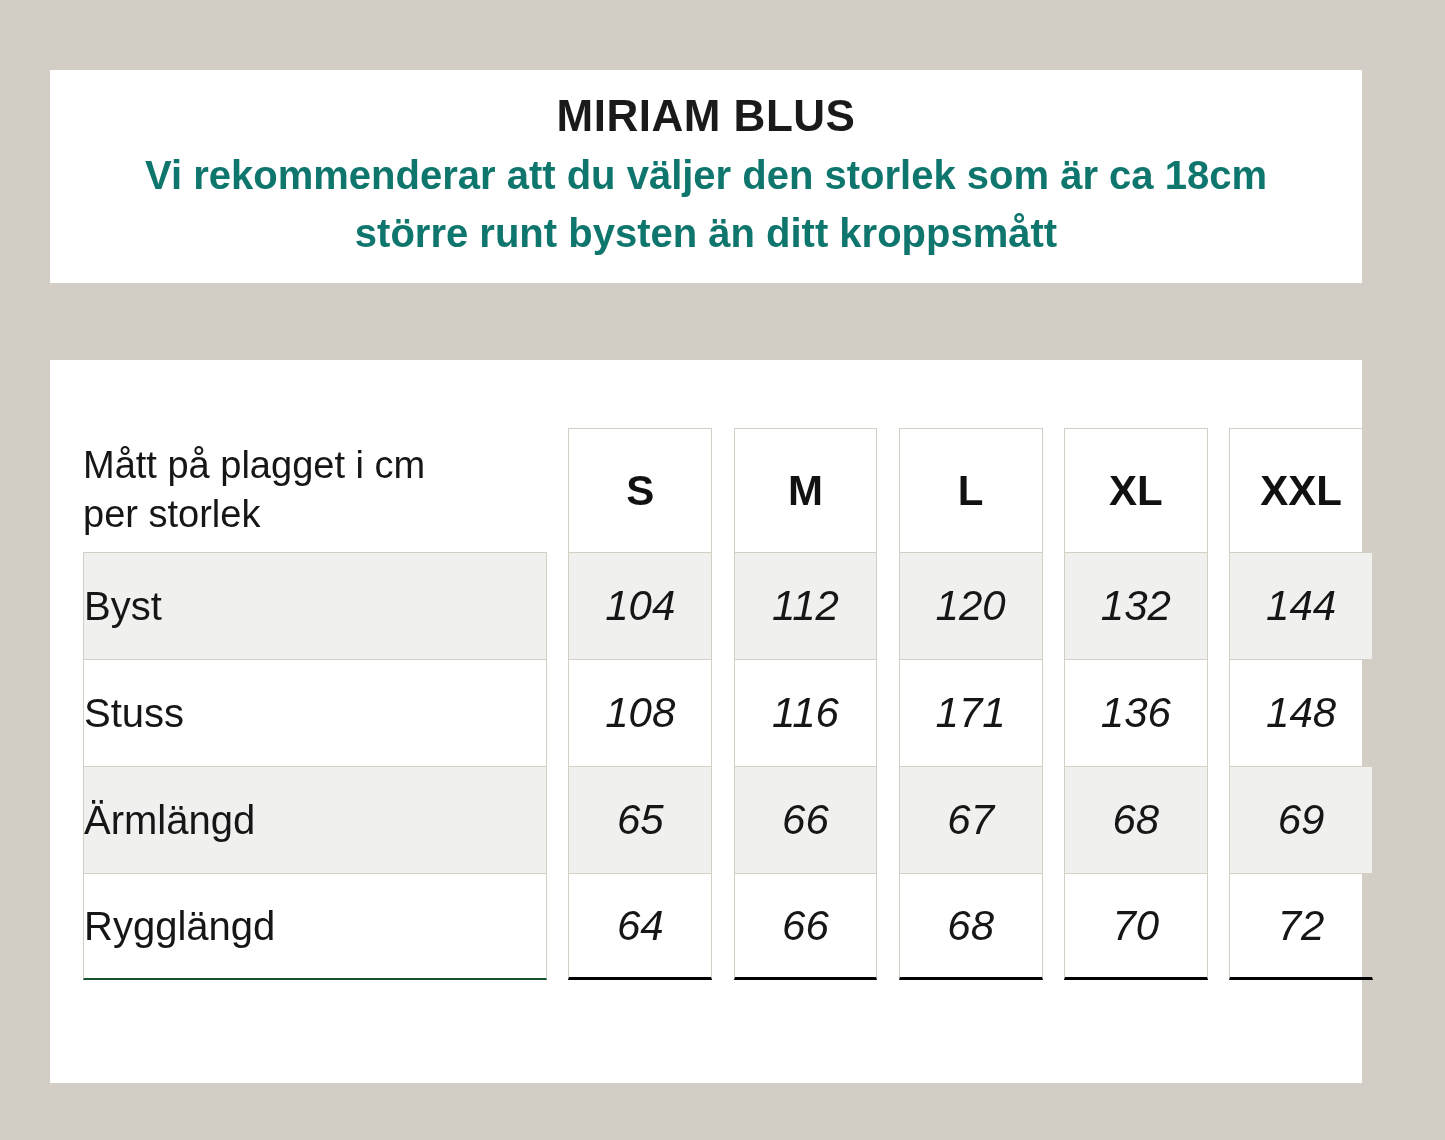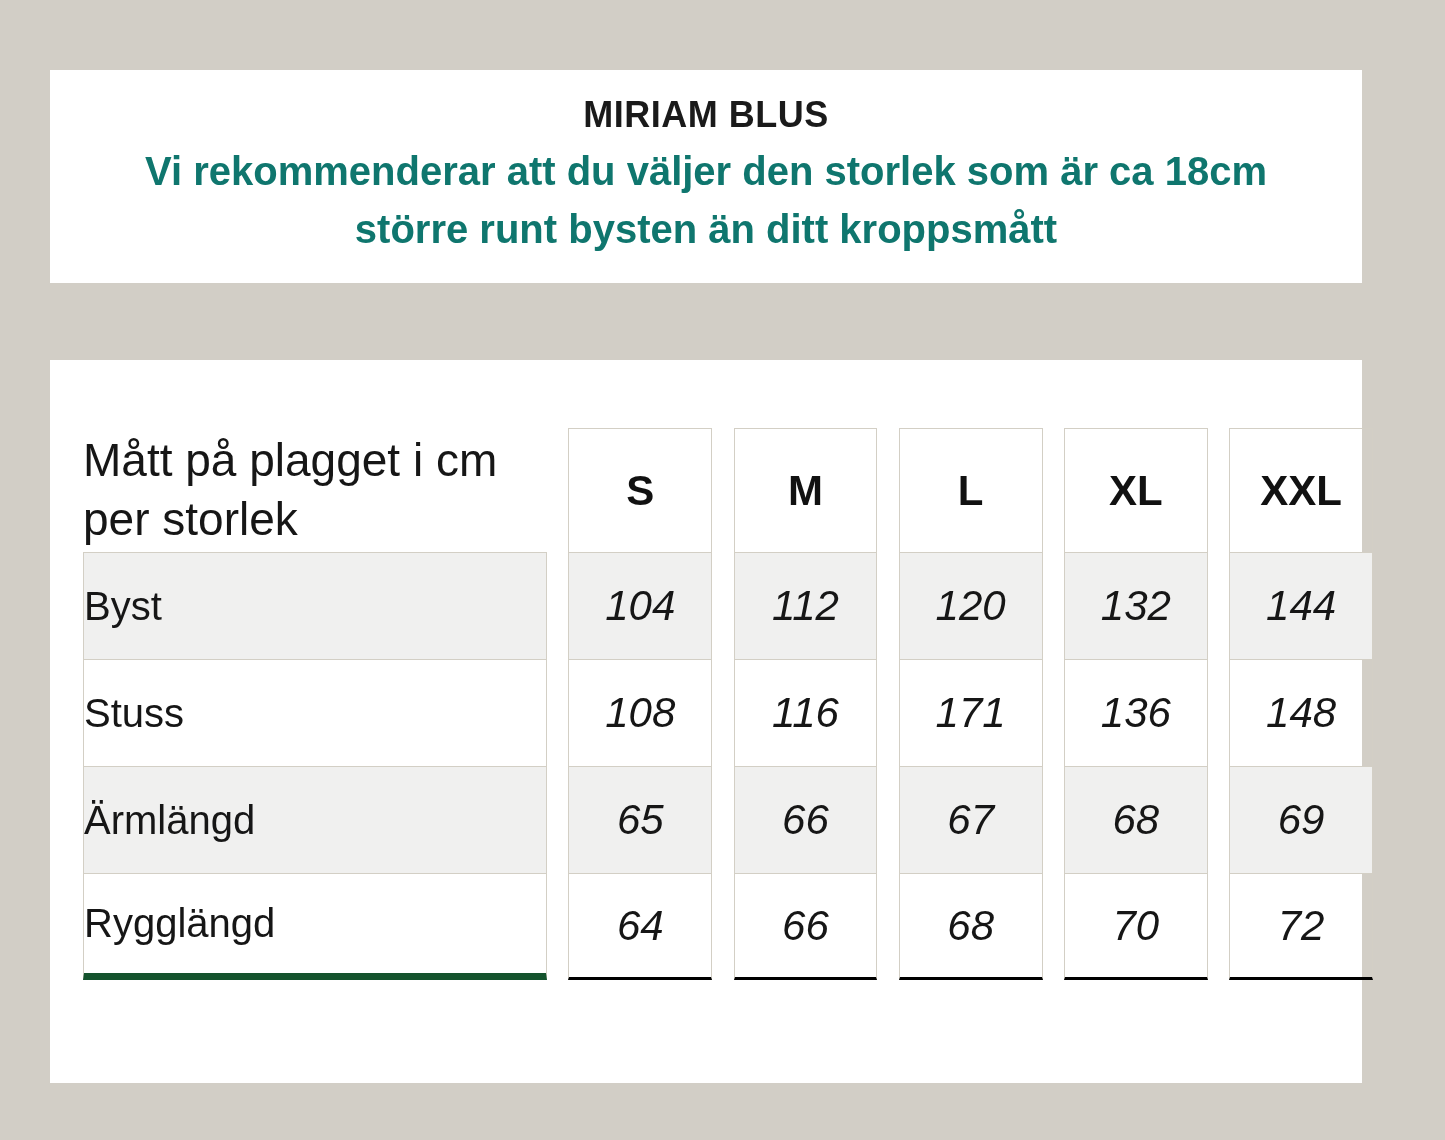--- a/index.html
+++ b/index.html
@@ -32,21 +32,21 @@
     box-sizing: border-box;
     display: flex;
     flex-direction: column;
     align-items: center;
     justify-content: center;
     padding: 0 24px;
   }
   .brand-title {
     font-family: "Liberation Sans", sans-serif;
     font-weight: bold;
-    font-size: 36px;
+    font-size: 44px;
     line-height: 1.12;
     color: #1a1a1a;
     letter-spacing: 0.5px;
     text-align: center;
     margin-bottom: 6px;
   }
   .subtitle {
     font-family: "Liberation Sans", sans-serif;
     font-weight: bold;
     font-size: 40px;
@@ -90,40 +90,40 @@
     vertical-align: middle;
   }
 
   
   .label-head {
     height: 124px;
     text-align: left;
     padding-left: 13px;
     font-family: "Liberation Sans", sans-serif;
     font-weight: normal;
-    font-size: 46px;
+    font-size: 38px;
     line-height: 1.28;
     color: #161616;
     box-sizing: border-box;
   }
   .label-head .lh-line { display: block; white-space: nowrap; }
 
   .label-cell {
     height: 107px;
     text-align: left;
     padding-left: 13px;
     font-family: "Liberation Sans", sans-serif;
     font-weight: normal;
     font-size: 40px;
     color: #161616;
     border: 1px solid #d3cfc5;
     border-bottom: none;
     box-sizing: border-box;
   }
-  tr.row-last .label-cell { border-bottom: 7px solid #14532d; }
+  tr.row-last .label-cell { border-bottom: 2px solid #14532d; }
 
   
   .size-head {
     height: 124px;
     text-align: center;
     font-family: "Liberation Sans", sans-serif;
     font-weight: bold;
     font-size: 42px;
     color: #111111;
     border: 1px solid #d3cfc5;

